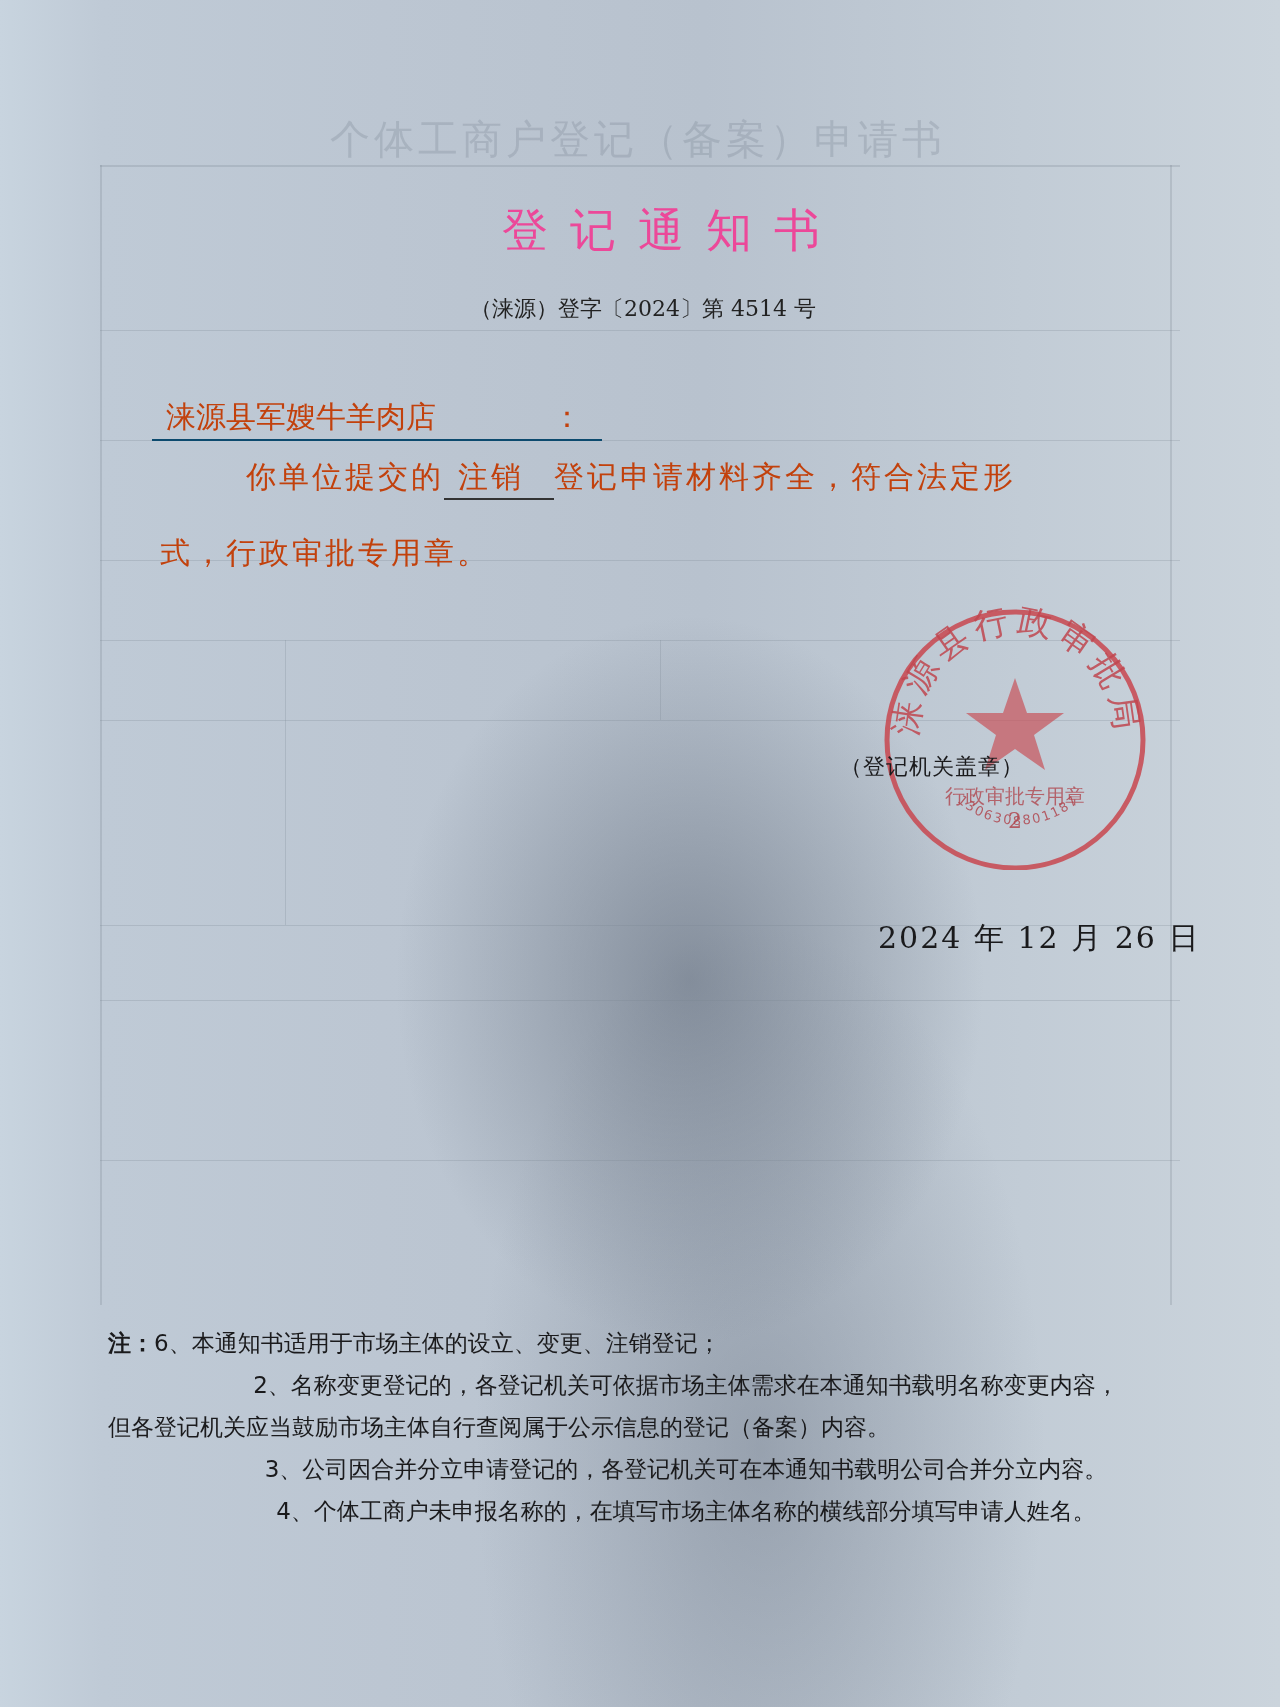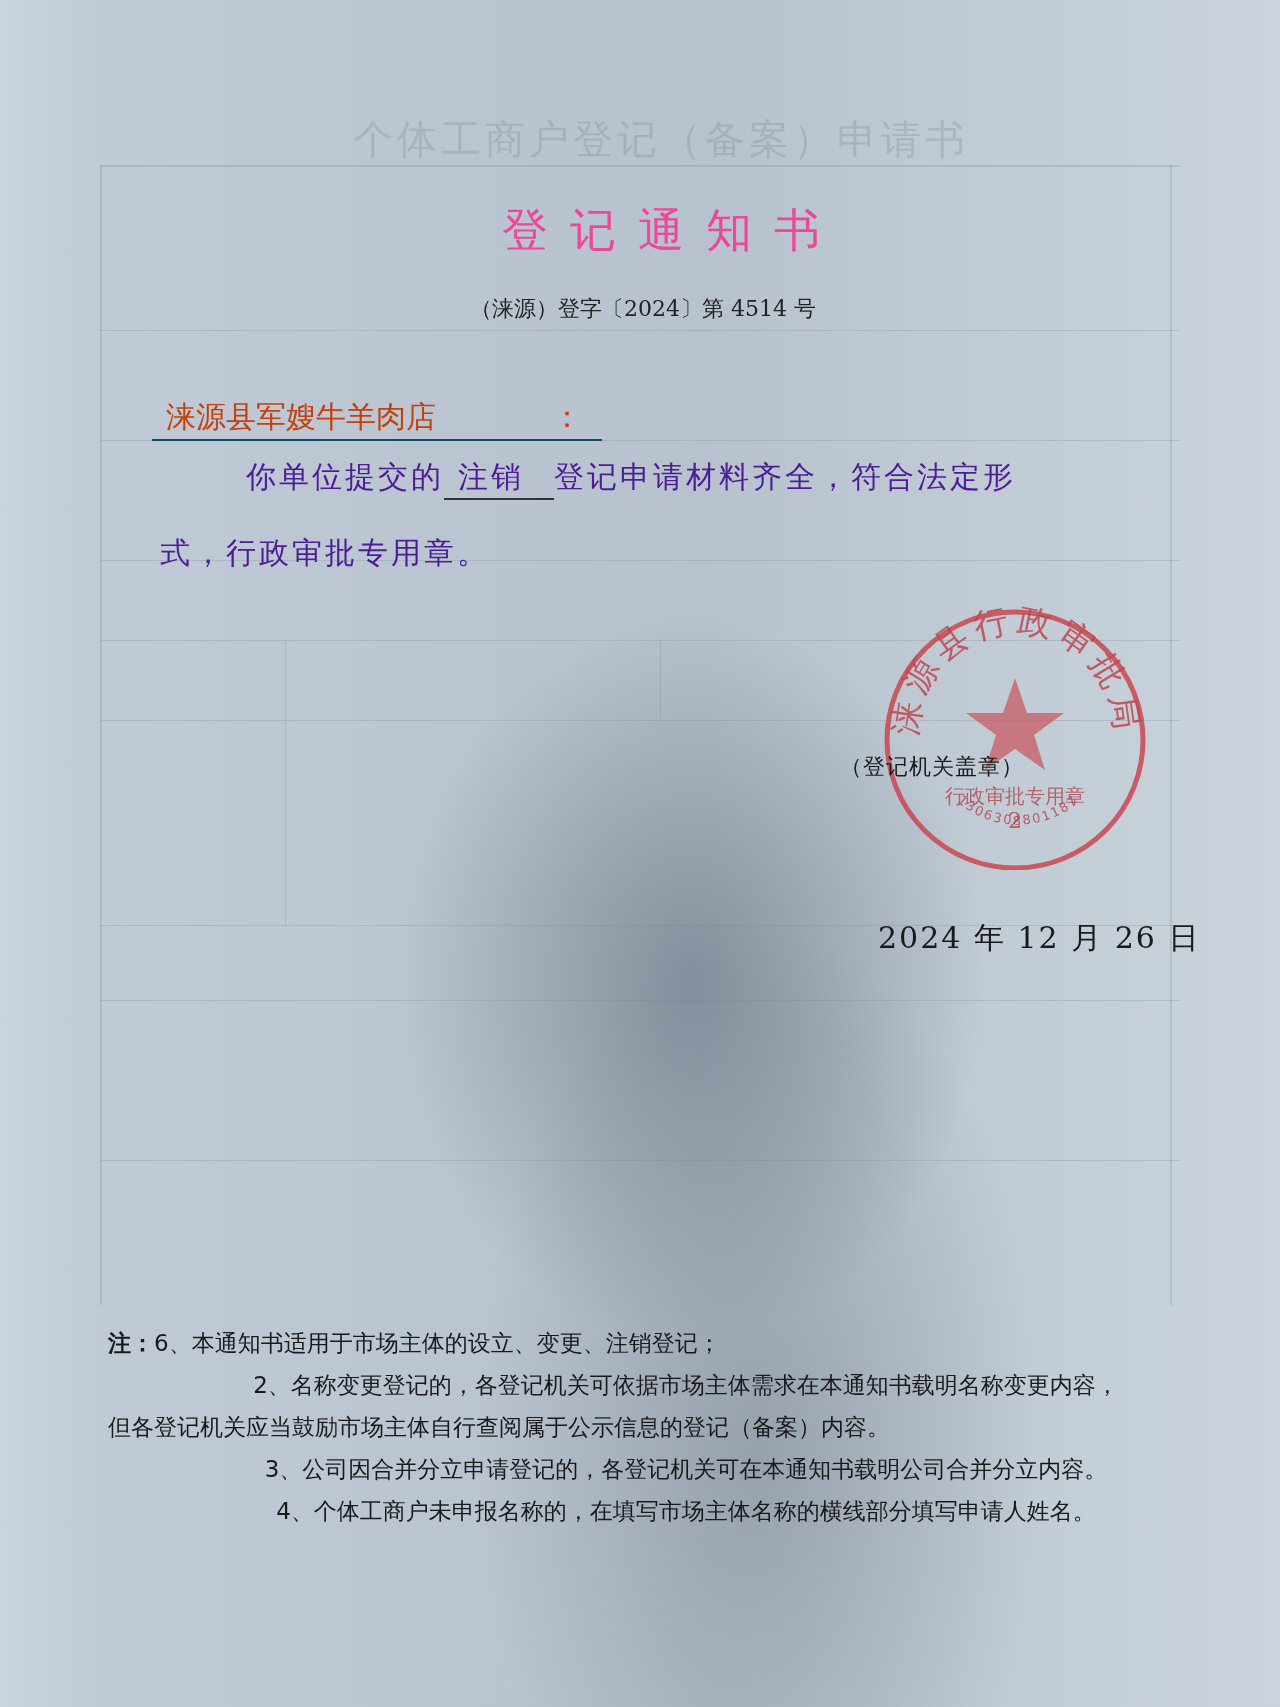--- a/index.html
+++ b/index.html
@@ -23,21 +23,20 @@
       left: 0; top: 0;
       width: 1280px; height: 1707px;
       pointer-events: none;
     }
     .ghost-title {
       position: absolute;
       left: 330px; top: 112px;
       font-size: 40px;
       letter-spacing: 4px;
       color: rgba(120,130,145,0.28);
-      margin-left: 23px;
     }
     .ghost-line {
       position: absolute;
       background: rgba(120,130,145,0.25);
     }
     .doc {
       position: absolute;
       left: 0; top: 0;
       width: 1280px; height: 1707px;
     }
@@ -71,21 +70,21 @@
     }
     .recipient .colon {
       position: absolute;
       right: 20px;
       top: 0;
     }
     .body-line {
       position: absolute;
       font-family: "DejaVu Sans", "Liberation Sans", sans-serif;
       font-size: 30px;
-      color: #4c1d95;
+      color: #c2410c;
       letter-spacing: 3px;
       white-space: nowrap;
     }
     .line1 { left: 246px; top: 457px; }
     .line2 { left: 160px; top: 533px; }
     .underlined-blank {
       display: inline-block;
       border-bottom: 2px solid #333;
       padding: 0 30px 0 14px;
     }

